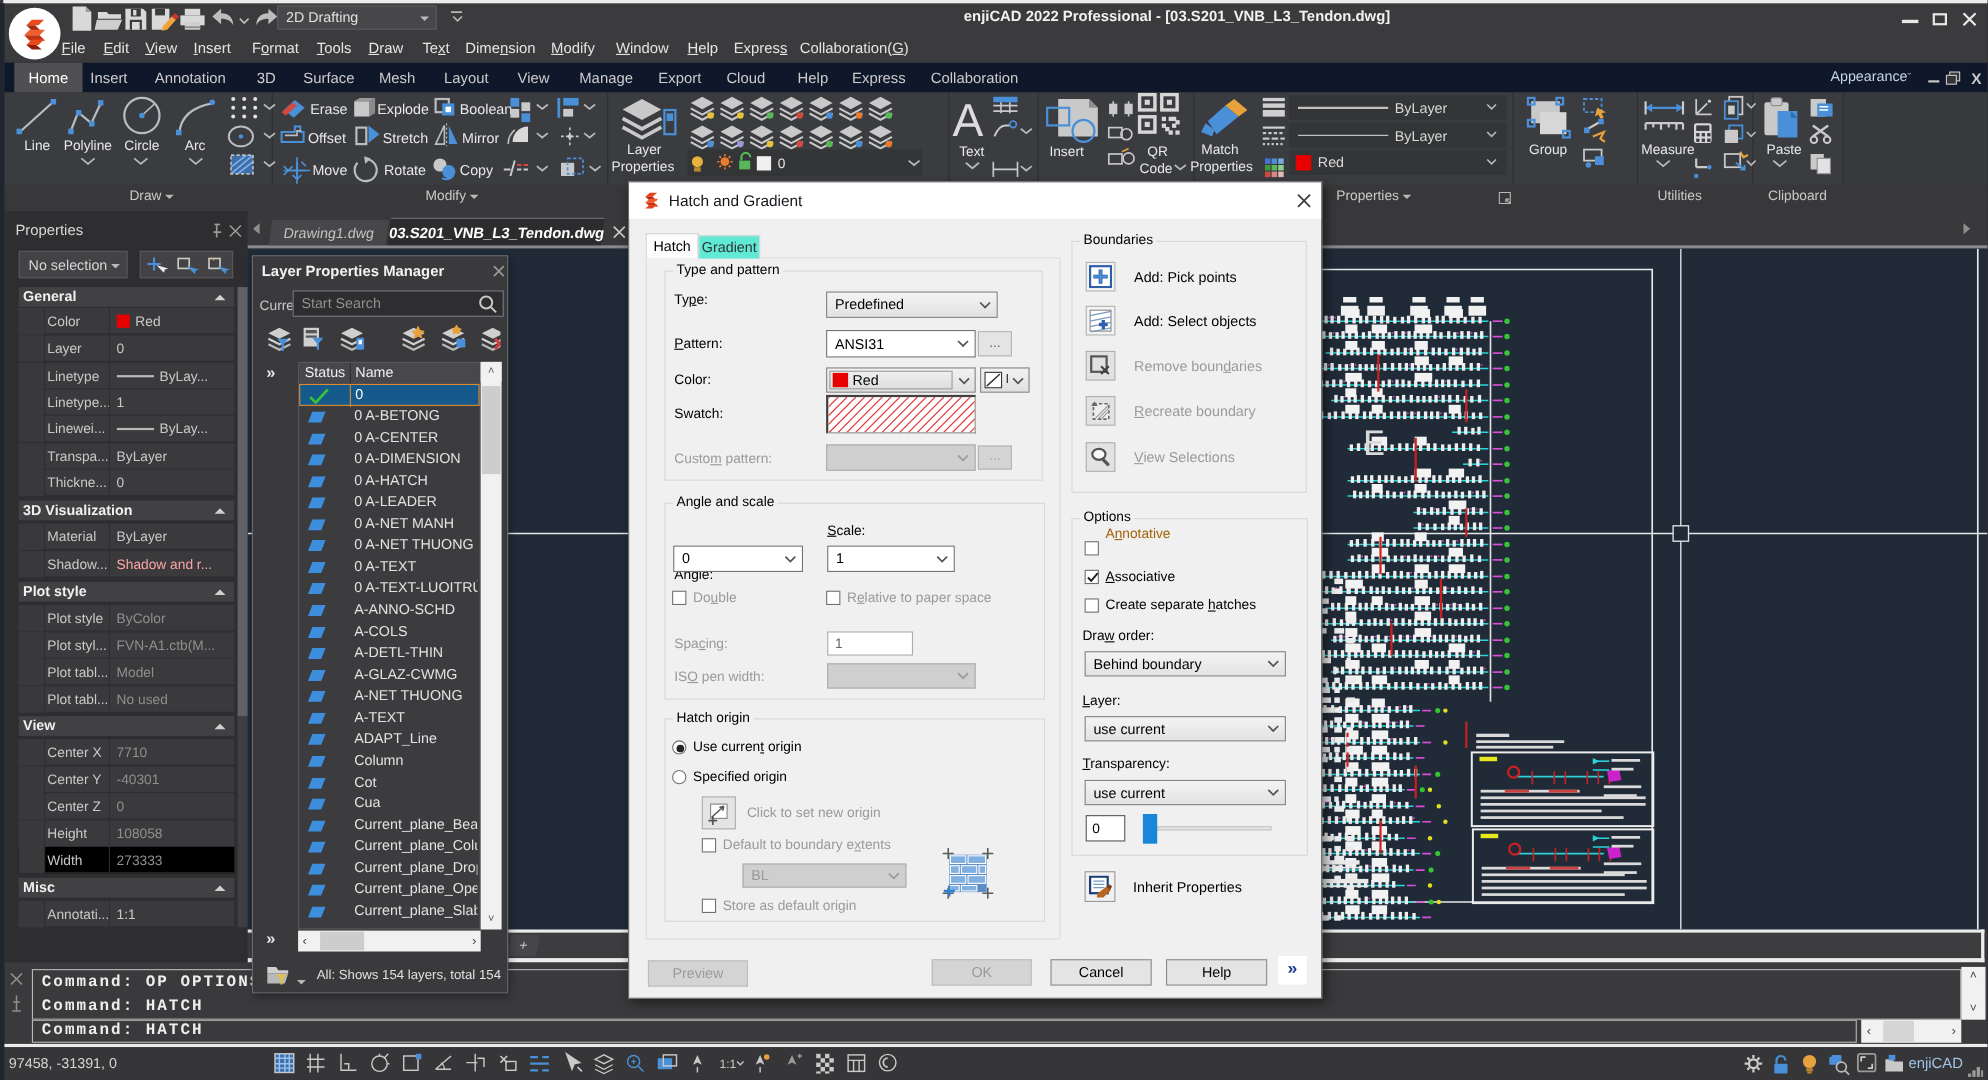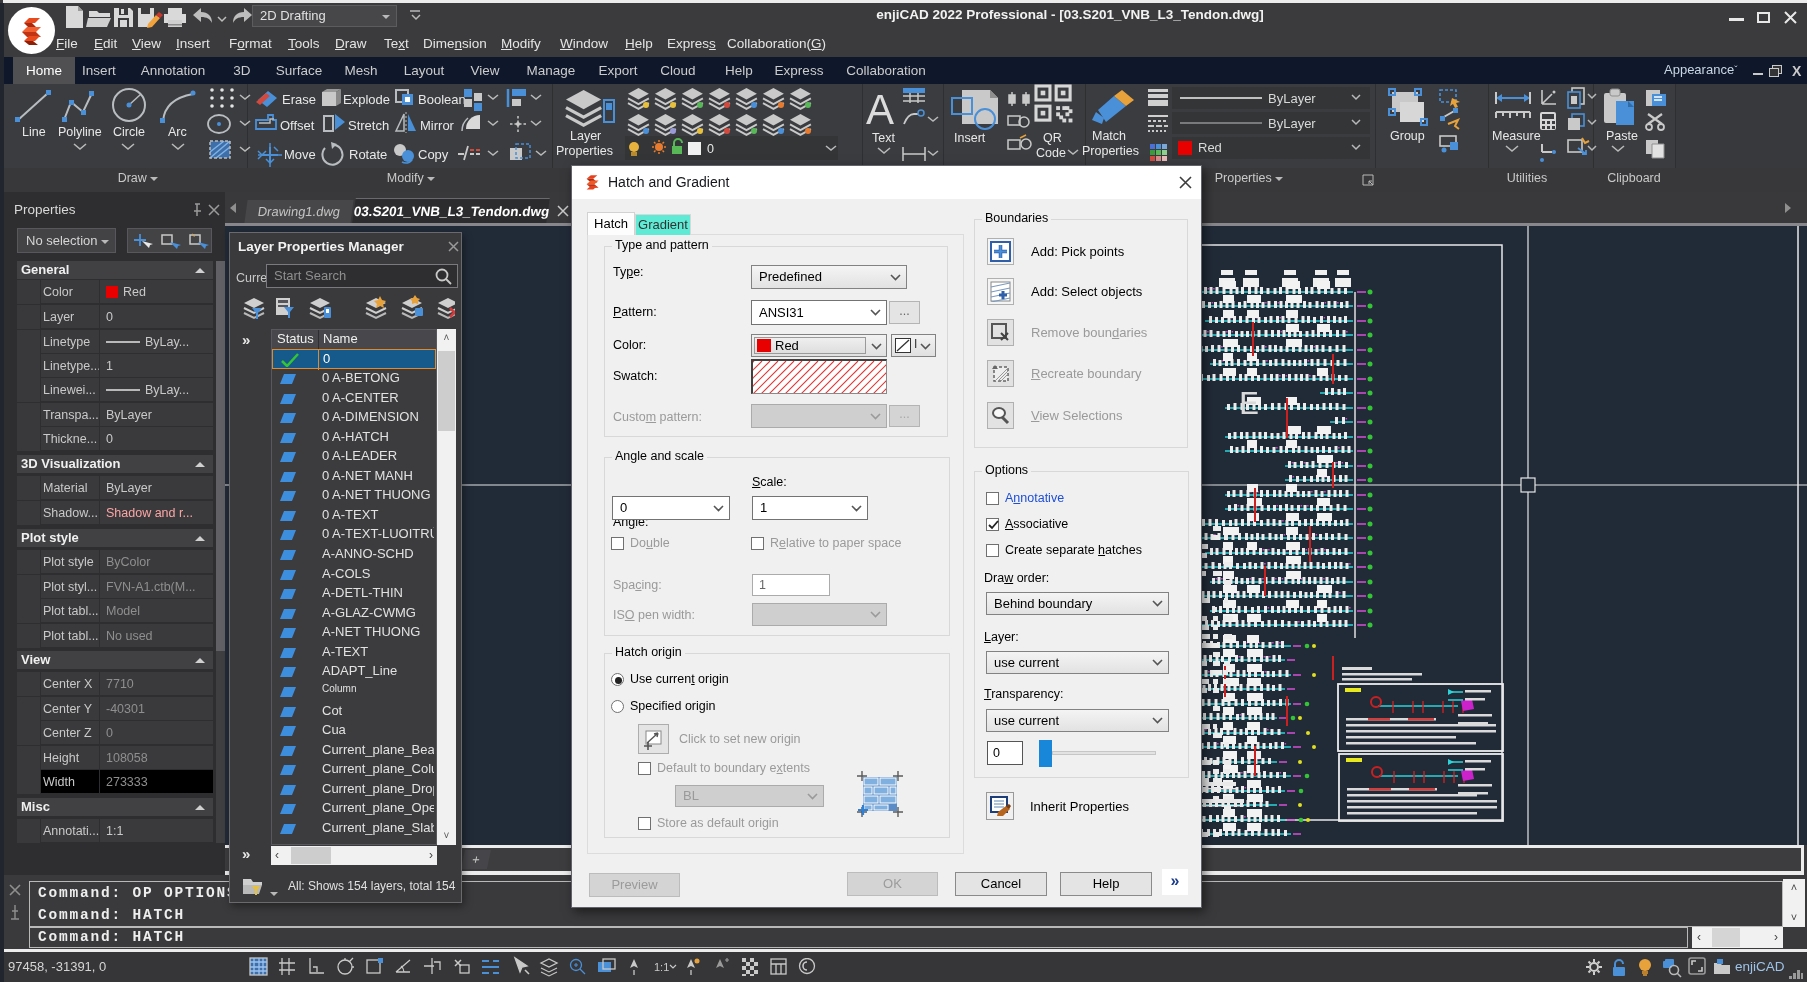--- a/index.html
+++ b/index.html
@@ -2019,21 +2019,21 @@
             <path d="M4 0 h12 l-4 10 h-12 z" fill="#3e8ede"></path>
           </svg>
 <div class="abs" style="left:50px;top:1px;white-space:nowrap;overflow:hidden;width:112px;">A-TEXT</div>
         </div>
         <div class="abs" style="left:0;top:332.40000000000003px;width:164px;height:19.56px;color:#e2e2e2;font-size:13px;">
 <svg class="abs" style="left:8px;top:5px;" width="20" height="11" viewBox="0 0 20 11">
             <path d="M4 0 h12 l-4 10 h-12 z" fill="#3e8ede"></path>
           </svg>
 <div class="abs" style="left:50px;top:1px;white-space:nowrap;overflow:hidden;width:112px;">ADAPT_Line</div>
         </div>
-        <div class="abs" style="left:0;top:351.96000000000004px;width:164px;height:19.56px;color:#e2e2e2;font-size:10px;">
+        <div class="abs" style="left:0;top:351.96000000000004px;width:164px;height:19.56px;color:#e2e2e2;font-size:13px;">
 <svg class="abs" style="left:8px;top:5px;" width="20" height="11" viewBox="0 0 20 11">
             <path d="M4 0 h12 l-4 10 h-12 z" fill="#3e8ede"></path>
           </svg>
 <div class="abs" style="left:50px;top:1px;white-space:nowrap;overflow:hidden;width:112px;">Column</div>
         </div>
         <div class="abs" style="left:0;top:371.52000000000004px;width:164px;height:19.56px;color:#e2e2e2;font-size:13px;">
 <svg class="abs" style="left:8px;top:5px;" width="20" height="11" viewBox="0 0 20 11">
             <path d="M4 0 h12 l-4 10 h-12 z" fill="#3e8ede"></path>
           </svg>
 <div class="abs" style="left:50px;top:1px;white-space:nowrap;overflow:hidden;width:112px;">Cot</div>
@@ -2291,21 +2291,21 @@
       <div class="abs" style="left:415px;top:236px;width:27px;height:27px;background:#e2e2e2;border:1px solid #b0b0b0;">
         <svg class="abs" style="left:2px;top:2px;" width="21" height="21" viewBox="0 0 21 21">
           <ellipse cx="9" cy="8" rx="6" ry="5" fill="#f8f8f8" stroke="#555" stroke-width="2"></ellipse>
           <line x1="12" y1="12" x2="18" y2="18" stroke="#555" stroke-width="3"></line>
         </svg>
       </div>
       <div class="abs" style="left:459px;top:242px;color:#9a9a9a;font-size:13px;"><u>V</u>iew Selections</div>
       <div class="abs" style="left:402px;top:305px;width:215px;height:307px;border:1px solid #d8d8d8;"></div>
       <div class="abs" style="left:410px;top:297px;background:#f0f0f0;padding:0 3px;font-size:12.5px;">Options</div>
       <div class="abs" style="left:414px;top:326px;width:13px;height:13px;background:#fff;border:1px solid #707070;"></div>
-      <div class="abs" style="left:433px;top:325px;color:#1d4ed8;width:200px;">A<u>n</u>notative</div>
+      <div class="abs" style="left:433px;top:312px;color:#a16207;width:200px;">A<u>n</u>notative</div>
       <div class="abs" style="left:414px;top:352px;width:13px;height:13px;background:#fff;border:1px solid #707070;">
         <svg class="abs" style="left:1px;top:1px;" width="11" height="11" viewBox="0 0 11 11">
           <path d="M1 5 l3 3 l6 -7" stroke="#222" stroke-width="1.8" fill="none"></path>
         </svg>
       </div>
       <div class="abs" style="left:433px;top:351px;color:#000;width:200px;"><u>A</u>ssociative</div>
       <div class="abs" style="left:414px;top:378px;width:13px;height:13px;background:#fff;border:1px solid #707070;"></div>
       <div class="abs" style="left:433px;top:377px;color:#000;width:220px;">Create separate <u>h</u>atches</div>
       <div class="abs" style="left:412px;top:405px;">Dra<u>w</u> order:</div>
       <div class="abs" style="left:414px;top:426px;width:183px;height:23px;background:linear-gradient(#f4f4f4,#e2e2e2);border:1px solid #828282;color:#000;line-height:21px;padding-left:7px;font-size:13px;">Behind boundary<svg style="position:absolute;right:5px;top:7px;" width="11" height="7" viewBox="0 0 11 7">

